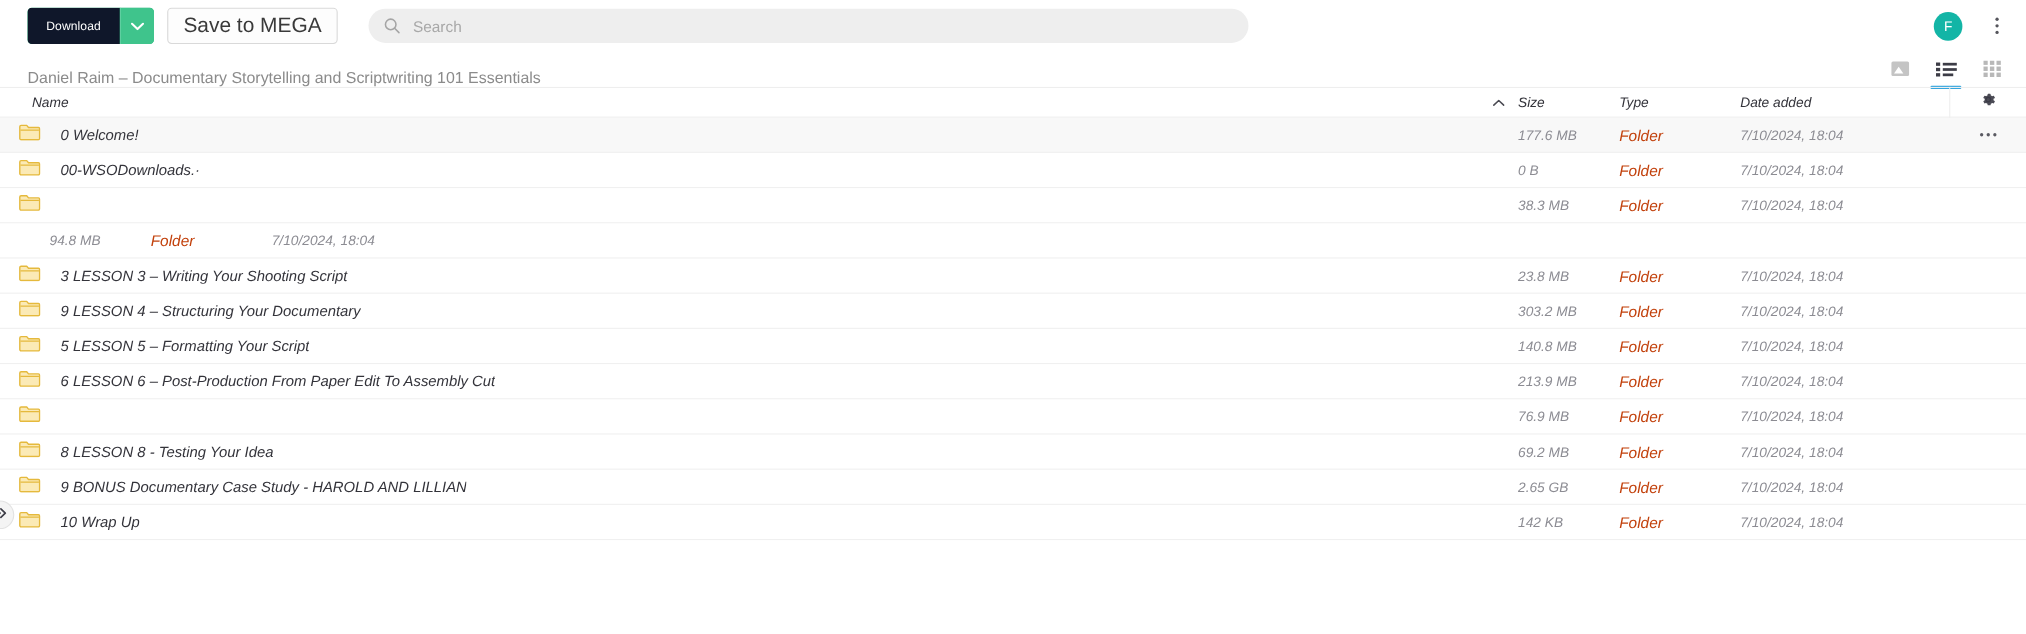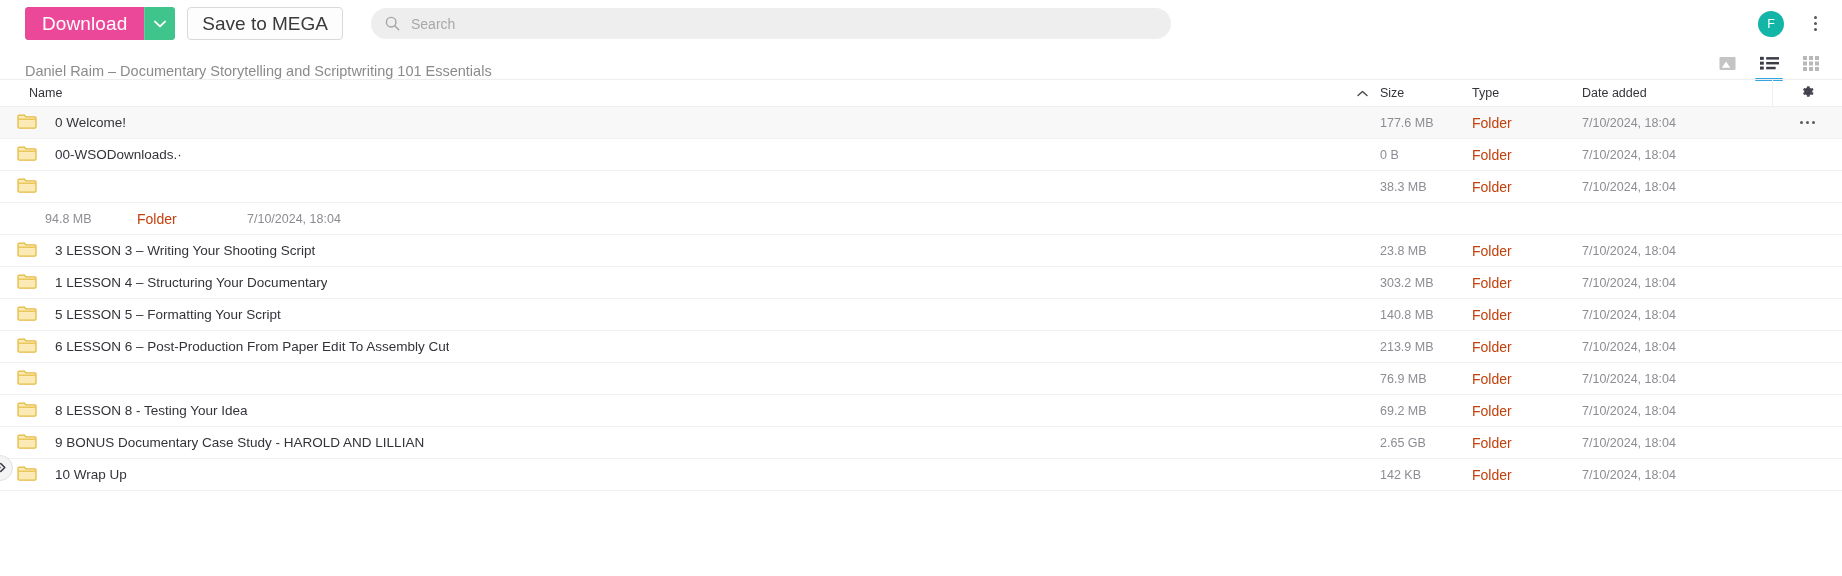--- a/index.html
+++ b/index.html
@@ -30,23 +30,23 @@
 
   .btn-group {
     display: flex;
     align-items: stretch;
     height: 33px;
     border-radius: 4px;
     overflow: hidden;
     background: #31b57f;
   }
   .btn-download {
-    background: #ec4899;
+    background: #0f172a;
     color: #ffffff;
-    font-size: 19px;
+    font-size: 11px;
     padding: 0 17px;
     display: flex;
     align-items: center;
     border: none;
     cursor: pointer;
     letter-spacing: .1px;
   }
   .btn-download-caret {
     background: #3fc48c;
     width: 31px;
@@ -154,21 +154,21 @@
   .vm.active::after {
     content: "";
     position: absolute;
     left: -3px; right: -3px; bottom: -2px;
     height: 3px;
     background: #35a5dd;
     border-radius: 1px;
   }
 
   
-  .table { width: 100%; }
+  .table { width: 100%; font-style: italic; }
 
   .thead {
     display: flex;
     align-items: center;
     height: 28px;
     border-top: 1px solid #eeeeee;
     border-bottom: 1px solid #eeeeee;
     padding-left: 29px;
     position: relative;
   }
@@ -437,21 +437,21 @@
               <i></i>
             </span>
           </div>
         </div>
         <div class="trow">
           <div class="cell-name">
             <span class="folder-ico"><svg width="20" height="16" viewBox="0 0 20 16">
                 <path d="M1 3.2A1.2 1.2 0 0 1 2.2 2h5.1l1.6 1.9h9A1.2 1.2 0 0 1 19 5.1v8.7A1.2 1.2 0 0 1 17.8 15H2.2A1.2 1.2 0 0 1 1 13.8z" fill="#fbeab6" stroke="#e5b93c" stroke-width="1.25" stroke-linejoin="round"></path>
                 <path d="M1.6 6.2h16.8" stroke="#e5b93c" stroke-width="1.1"></path>
               </svg></span>
-            <span class="fname">1 LESSON 4 – Structuring Your Documentary</span>
+            <span class="fname">9 LESSON 4 – Structuring Your Documentary</span>
           </div>
           <div class="cell-size">303.2 MB</div>
           <div class="cell-type">Folder</div>
           <div class="cell-date">7/10/2024, 18:04</div>
           <div class="cell-menu">
             <span class="dots hidden">
               <i></i>
               <i></i>
               <i></i>
             </span>

